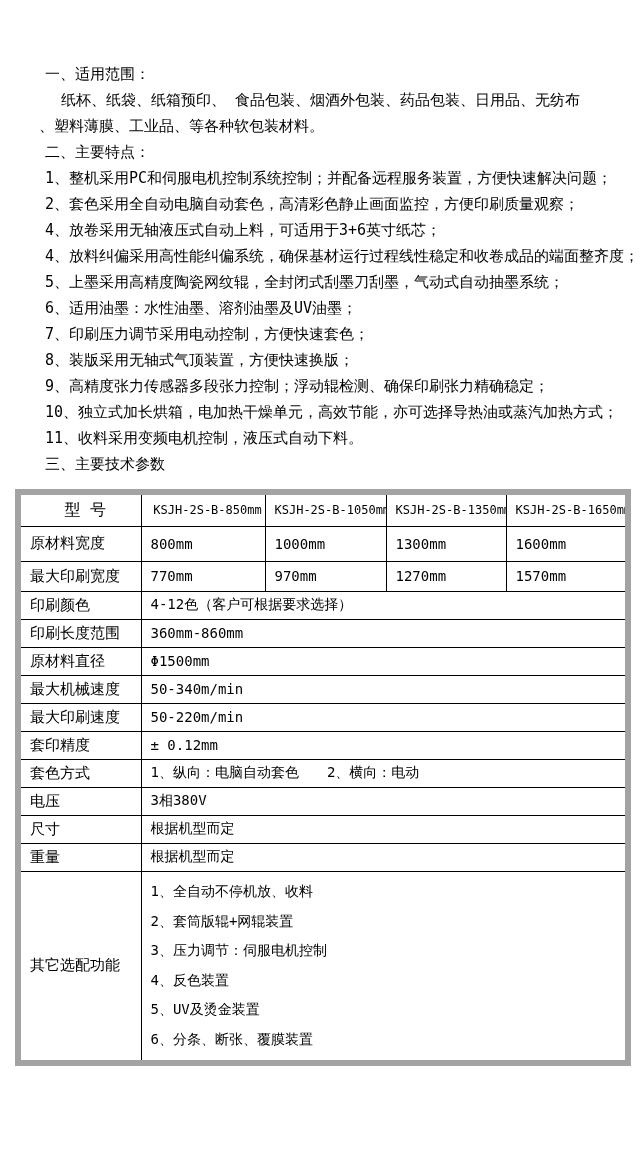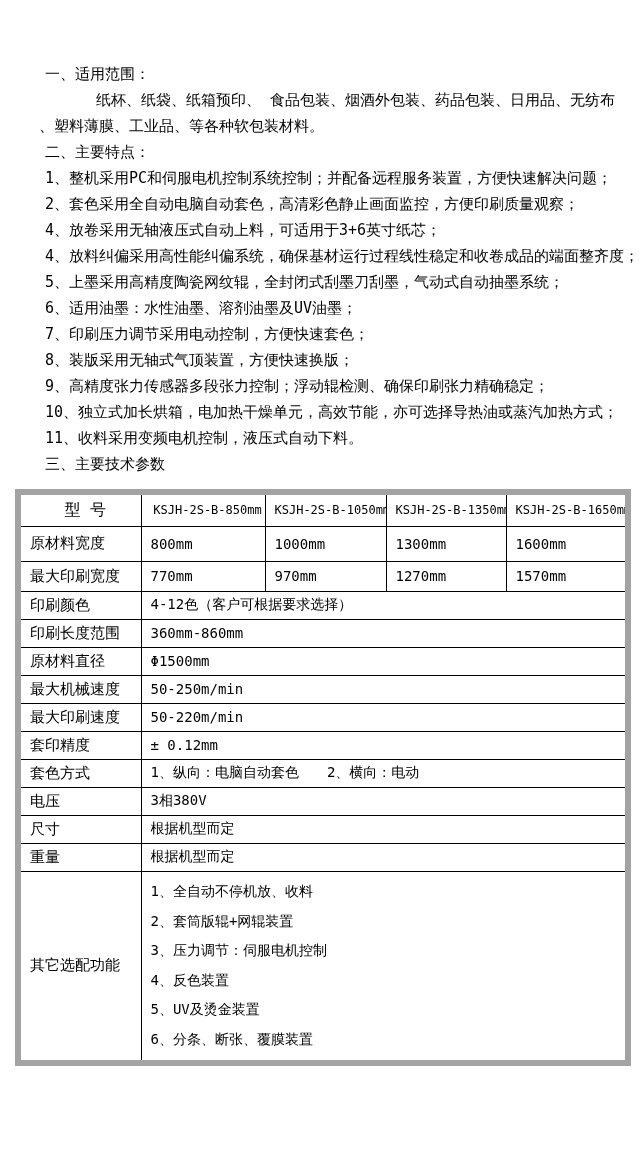--- a/index.html
+++ b/index.html
@@ -3,21 +3,21 @@
 <meta charset="utf-8">
 <style>
   html,body{margin:0;padding:0;}
   body{
     width:640px;height:1150px;background:#ffffff;color:#000000;
     overflow:hidden;
     font-family:"DejaVu Sans Mono","DejaVu Serif","Liberation Serif",serif;
   }
   .doc-text{margin:61px 8px 0 45px;font-size:15px;line-height:26px;}
   .line{white-space:nowrap;}
-  .line.indent{margin-left:34px;text-align:center;}
+  .line.indent{margin-left:16px;}
   .line.outdent{margin-left:-6px;}
 
   table.spec-table{
     margin:12px 0 0 15px;
     border-collapse:collapse;table-layout:fixed;width:610px;
     border:6px solid #a3a3a3;
   }
   table.spec-table td{
     border:1px solid #000;
     padding:0 0 0 9px;
@@ -96,21 +96,21 @@
       <tr class="r-s">
         <td class="lbl">印刷长度范围</td>
         <td class="val" colspan="4">360mm-860mm</td>
       </tr>
       <tr class="r-s">
         <td class="lbl">原材料直径</td>
         <td class="val" colspan="4">Φ1500mm</td>
       </tr>
       <tr class="r-s">
         <td class="lbl">最大机械速度</td>
-        <td class="val" colspan="4">50-250m/min</td>
+        <td class="val" colspan="4">50-340m/min</td>
       </tr>
       <tr class="r-s">
         <td class="lbl">最大印刷速度</td>
         <td class="val" colspan="4">50-220m/min</td>
       </tr>
       <tr class="r-s">
         <td class="lbl">套印精度</td>
         <td class="val" colspan="4">± 0.12mm</td>
       </tr>
       <tr class="r-s">

